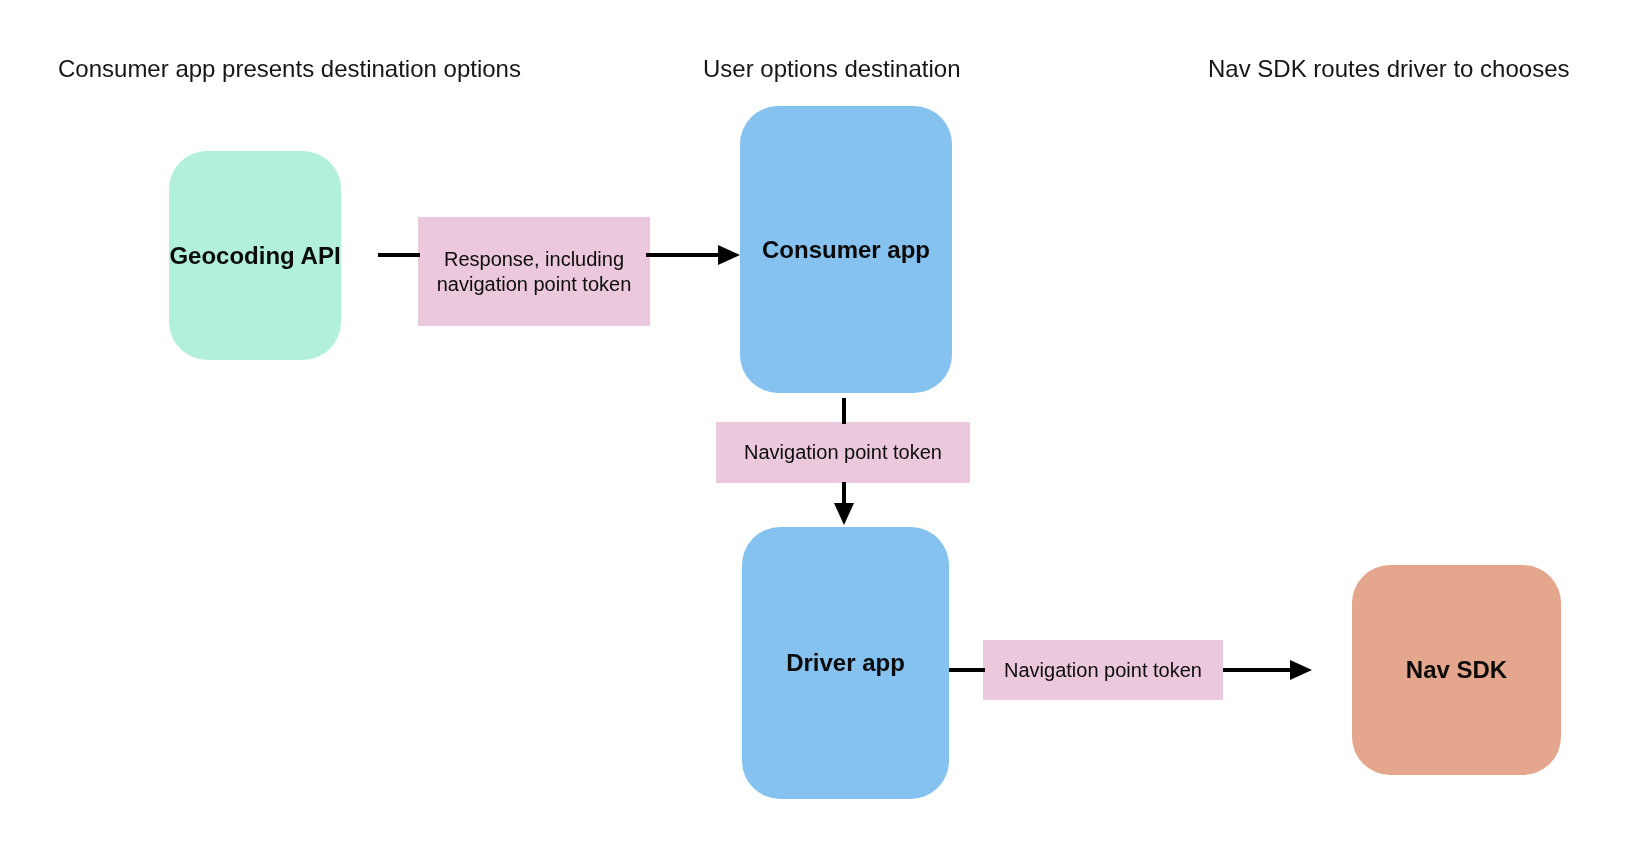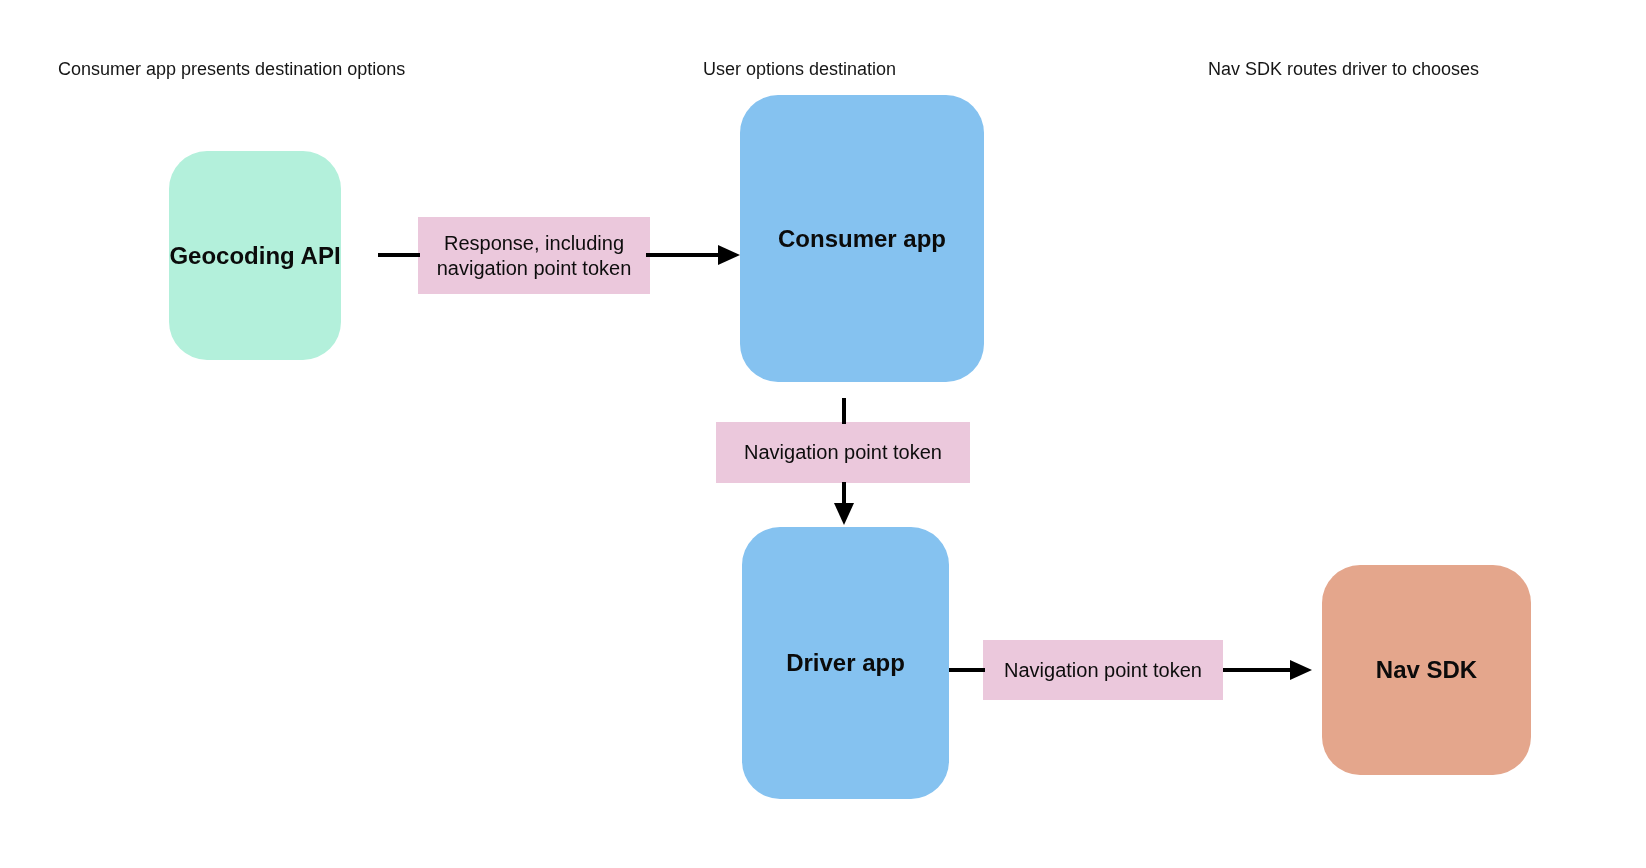--- a/index.html
+++ b/index.html
@@ -11,21 +11,21 @@
   .canvas {
     position: relative;
     width: 1646px;
     height: 868px;
     background: var(--bg, #ffffff);
     overflow: hidden;
   }
   .lane-title {
     position: absolute;
     top: 56px;
-    font-size: 18px;
+    font-size: 24px;
     line-height: 26px;
     color: var(--text, #161616);
     white-space: nowrap;
   }
   .node {
     position: absolute;
     display: flex;
     align-items: center;
     justify-content: center;
     border-radius: 38px;
@@ -68,26 +68,26 @@
     border-top: 22px solid var(--arrow, #000000);
   }
 
   
   #lane1 { left: 58px; }
   #lane2 { left: 703px; }
   #lane3 { left: 1208px; }
 
   
   #node-geocoding { left: 169px;  top: 151px; width: 172px; height: 209px; }
-  #node-consumer  { left: 740px;  top: 95px; width: 244px; height: 287px; }
+  #node-consumer  { left: 740px;  top: 106px; width: 212px; height: 287px; }
   #node-driver    { left: 742px;  top: 527px; width: 207px; height: 272px; }
-  #node-navsdk    { left: 1322px; top: 565px; width: 209px; height: 210px; }
+  #node-navsdk    { left: 1352px; top: 565px; width: 209px; height: 210px; }
 
   
-  #edge-label-response { left: 418px; top: 217px; width: 228px; height: 77px; padding: 0 2px; }
+  #edge-label-response { left: 418px; top: 217px; width: 228px; height: 77px; padding: 16px 2px; }
   #edge-label-token1   { left: 716px; top: 422px; width: 254px; height: 61px; }
   #edge-label-token2   { left: 983px; top: 640px; width: 240px; height: 60px; }
 
   
   #seg-a { left: 378px;  top: 252.75px; width: 42px;  height: 4.5px; } 
   #seg-b { left: 646px;  top: 252.75px; width: 74px;  height: 4.5px; } 
   #seg-c { left: 841.75px; top: 398px;  width: 4.5px; height: 26px;  } 
   #seg-d { left: 841.75px; top: 482px;  width: 4.5px; height: 23px;  } 
   #seg-e { left: 949px;  top: 667.75px; width: 36px;  height: 4.5px; } 
   #seg-f { left: 1223px; top: 667.75px; width: 69px;  height: 4.5px; } 

